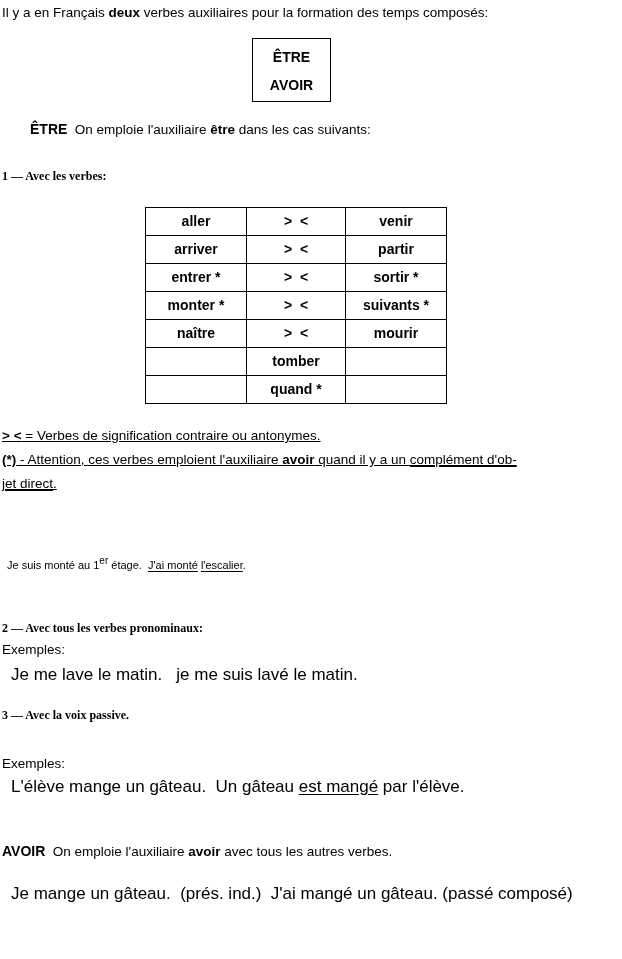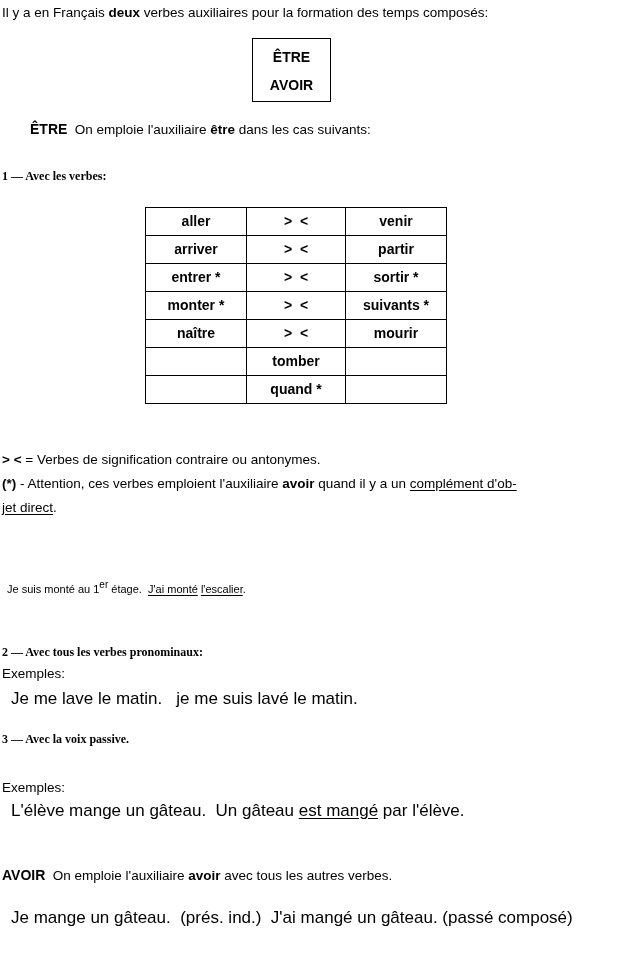--- a/index.html
+++ b/index.html
@@ -52,21 +52,21 @@
     vertical-align: middle;
     font-weight: bold;
     font-size: 14px;
     white-space: pre;
     padding: 0 4px;
   }
   td.col-left  { width: 101px; }
   td.col-mid   { width: 99px;  }
   td.col-right { width: 101px; }
 
-  .notes { margin-top: 44px; line-height: 24px; }
+  .notes { margin-top: 20px; line-height: 24px; text-decoration: underline; }
   .examples-block { margin-top: 22px; margin-left: 5px; font-size: 11px; line-height: 19px; }
   .heading-2 { margin-top: 26px; }
   .exemples-label { margin-top: 4px; }
   .example-line { margin-top: 9px; margin-left: 9px; font-size: 17px; line-height: 15px; }
   .heading-3 { margin-top: 25px; }
   .exemples-label-3 { margin-top: 31px; }
   .example-line-3 { margin-top: 7px; }
   .avoir-rule { margin-top: 49px; }
   .avoir-example { margin-top: 26px; }
 </style>

